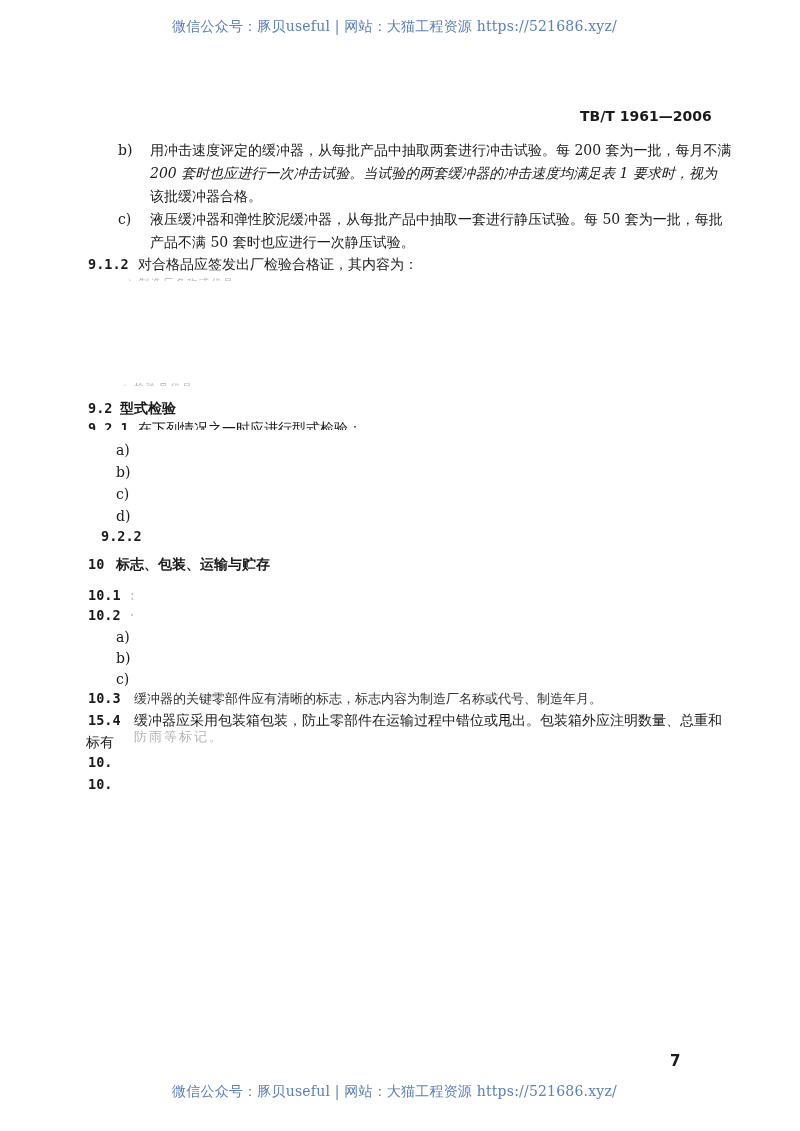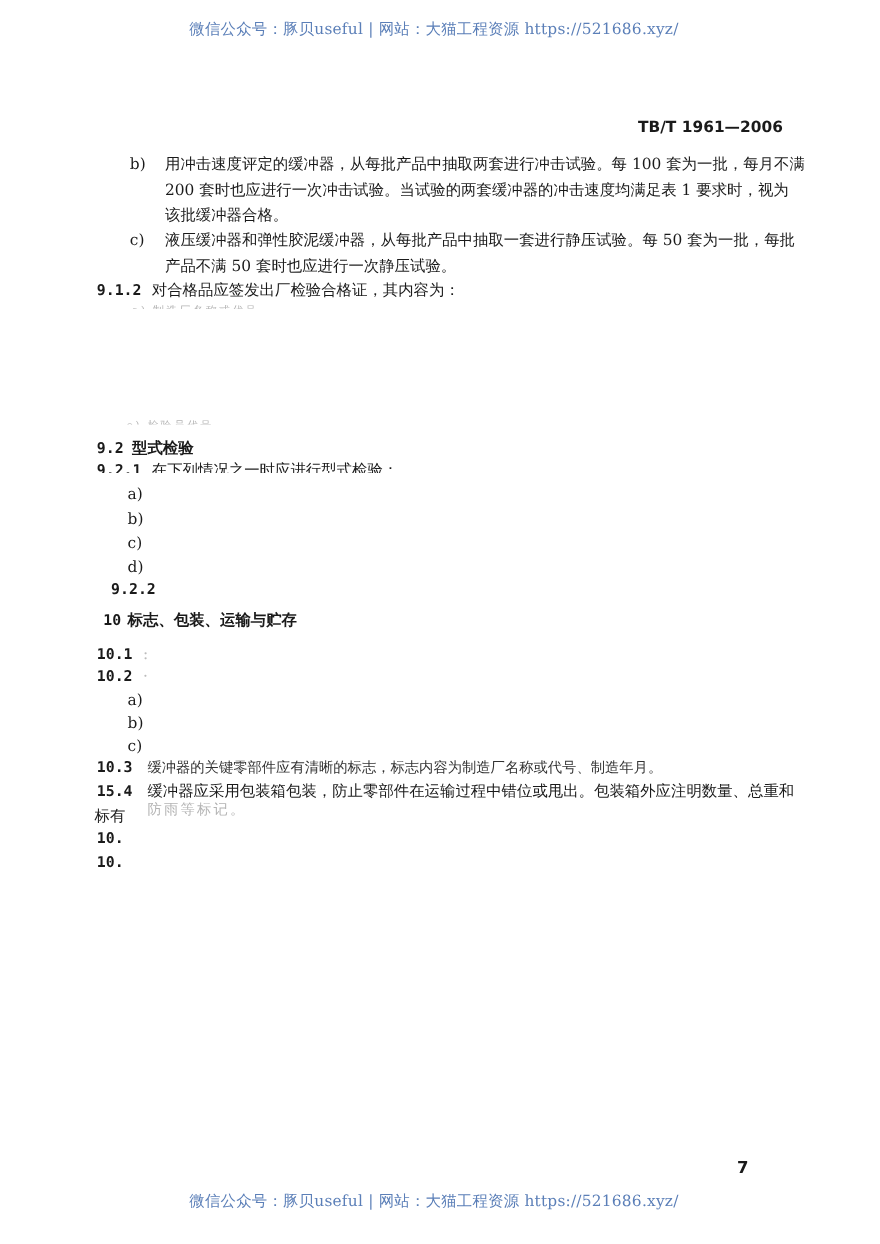--- a/index.html
+++ b/index.html
@@ -76,23 +76,23 @@
     }
   </style>
 </head>
 <body>
 
 <div class="watermark top">微信公众号：豚贝useful | 网站：大猫工程资源 https://521686.xyz/</div>
 
 <div class="std-code">TB/T 1961—2006</div>
 
 <div class="line" style="top:140px; left:118px;">
-  <span class="label">b)</span><span>用冲击速度评定的缓冲器，从每批产品中抽取两套进行冲击试验。每 100 套为一批，每月不满</span>
+  <span class="label">b)</span><span>用冲击速度评定的缓冲器，从每批产品中抽取两套进行冲击试验。每 200 套为一批，每月不满</span>
 </div>
-<div class="line" style="top:163px; left:150px;">200 套时也应进行一次冲击试验。当试验的两套缓冲器的冲击速度均满足表 1 要求时，视为</div>
+<div class="line" style="top:163px; left:150px;font-style:italic;">200 套时也应进行一次冲击试验。当试验的两套缓冲器的冲击速度均满足表 1 要求时，视为</div>
 <div class="line" style="top:186px; left:150px;">该批缓冲器合格。</div>
 
 <div class="line" style="top:209px; left:118px;">
   <span class="label">c)</span><span>液压缓冲器和弹性胶泥缓冲器，从每批产品中抽取一套进行静压试验。每 50 套为一批，每批</span>
 </div>
 <div class="line" style="top:232px; left:150px;">产品不满 50 套时也应进行一次静压试验。</div>
 
 <div class="line" style="top:254px; left:88px;">
   <span class="num" style="width:50px;">9.1.2</span><span>对合格品应签发出厂检验合格证，其内容为：</span>
 </div>
@@ -110,21 +110,21 @@
 <div class="line" style="top:440px; left:116px;">a)</div>
 <div class="line" style="top:462px; left:116px;">b)</div>
 <div class="line" style="top:484px; left:116px;">c)</div>
 <div class="line" style="top:506px; left:116px;">d)</div>
 
 <div class="line" style="top:526px; left:101px;">
   <span class="num">9.2.2</span>
 </div>
 
 <div class="line" style="top:554px; left:88px;">
-  <span class="num" style="width:28px;text-align:center;">10</span><span class="bold-heading">标志、包装、运输与贮存</span>
+  <span class="num" style="width:28px;">10</span><span class="bold-heading">标志、包装、运输与贮存</span>
 </div>
 
 <div class="line" style="top:585px; left:88px;">
   <span class="num" style="width:42px;">10.1</span><span style="color:#bbb;">:</span>
 </div>
 
 <div class="line" style="top:605px; left:88px;">
   <span class="num" style="width:42px;">10.2</span><span style="color:#bbb;">·</span>
 </div>
 <div class="line" style="top:627px; left:116px;">a)</div>

